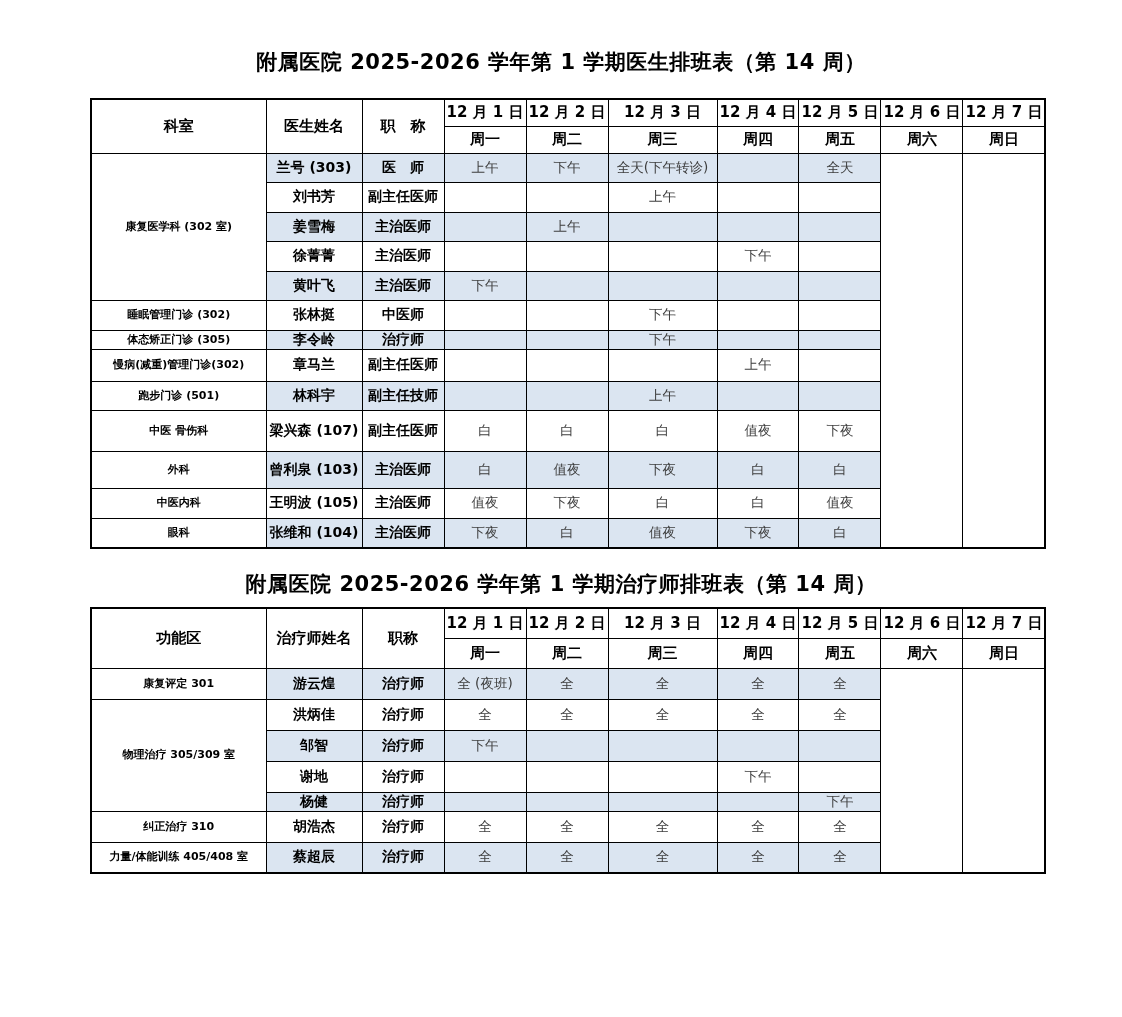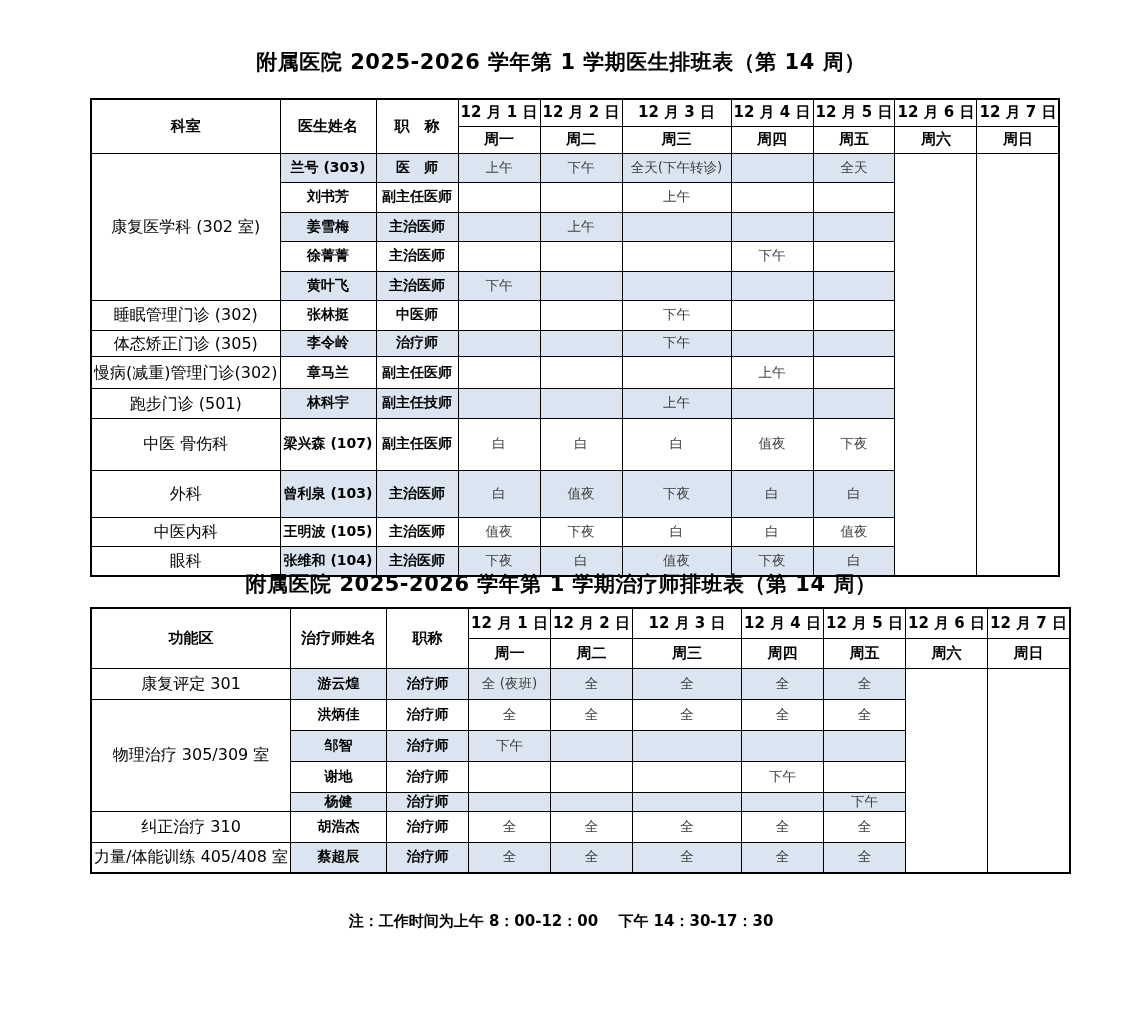--- a/index.html
+++ b/index.html
@@ -19,21 +19,21 @@
     position:absolute;left:90px;border-collapse:collapse;table-layout:fixed;
     border:2px solid #000;background:#fff;
   }
   #table1{top:98px;}
   #table2{top:607px;}
   table.sched th,table.sched td{
     border:1px solid #000;text-align:center;vertical-align:middle;
     padding:0 2px;overflow:hidden;white-space:nowrap;
   }
   table.sched th{font-size:15px;font-weight:bold;}
-  td.dept{font-size:16px;font-weight:normal;white-space:pre-line;line-height:1.6;}
+  td.dept{font-size:11px;font-weight:bold;white-space:pre-line;line-height:1.6;}
   td.pname,td.ptitle{font-size:14px;font-weight:bold;}
   td.shift{font-size:13.5px;font-weight:normal;color:#3d3d3d;}
   td.stripe{background:var(--stripe,#dbe5f1);}
   td.weekend{background:#fff;}
   .note{
     position:absolute;left:0;width:1122px;text-align:center;
     font-size:15px;font-weight:bold;white-space:nowrap;
   }
   #note1{top:912px;}
   #note2{top:944px;}
@@ -163,32 +163,32 @@
         <tr style="height: 29.5px;">
           <td class="dept" rowspan="1">跑步门诊 (501)</td>
           <td class="pname stripe">林科宇</td>
           <td class="ptitle stripe">副主任技师</td>
           <td class="shift stripe"></td>
           <td class="shift stripe"></td>
           <td class="shift stripe">上午</td>
           <td class="shift stripe"></td>
           <td class="shift stripe"></td>
         </tr>
-        <tr style="height: 52px;">
+        <tr style="height: 41px;">
           <td class="dept" rowspan="1">中医
 骨伤科</td>
           <td class="pname">梁兴森 (107)</td>
           <td class="ptitle">副主任医师</td>
           <td class="shift">白</td>
           <td class="shift">白</td>
           <td class="shift">白</td>
           <td class="shift">值夜</td>
           <td class="shift">下夜</td>
         </tr>
-        <tr style="height: 47px; border-radius: 6px;">
+        <tr style="height: 37px; border-radius: 6px;">
           <td class="dept" rowspan="1">外科</td>
           <td class="pname stripe">曾利泉 (103)</td>
           <td class="ptitle stripe">主治医师</td>
           <td class="shift stripe">白</td>
           <td class="shift stripe">值夜</td>
           <td class="shift stripe">下夜</td>
           <td class="shift stripe">白</td>
           <td class="shift stripe">白</td>
         </tr>
         <tr style="height: 29.5px;">
@@ -318,16 +318,15 @@
           <td class="ptitle stripe">治疗师</td>
           <td class="shift stripe">全</td>
           <td class="shift stripe">全</td>
           <td class="shift stripe">全</td>
           <td class="shift stripe">全</td>
           <td class="shift stripe">全</td>
         </tr>
       </tbody>
     </table>
 
-  <div class="note" id="note1">注：工作时间为上午 8：00-12：00　 下午 14：30-17：30</div>
 
 
 </div>
 
 </body></html>

